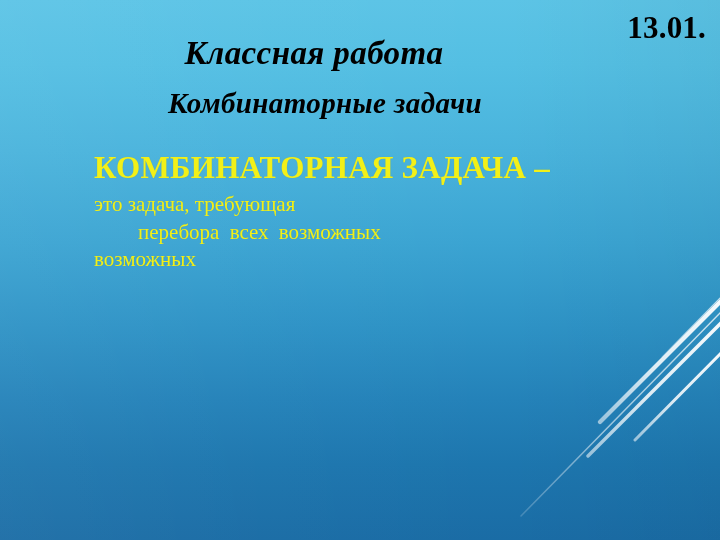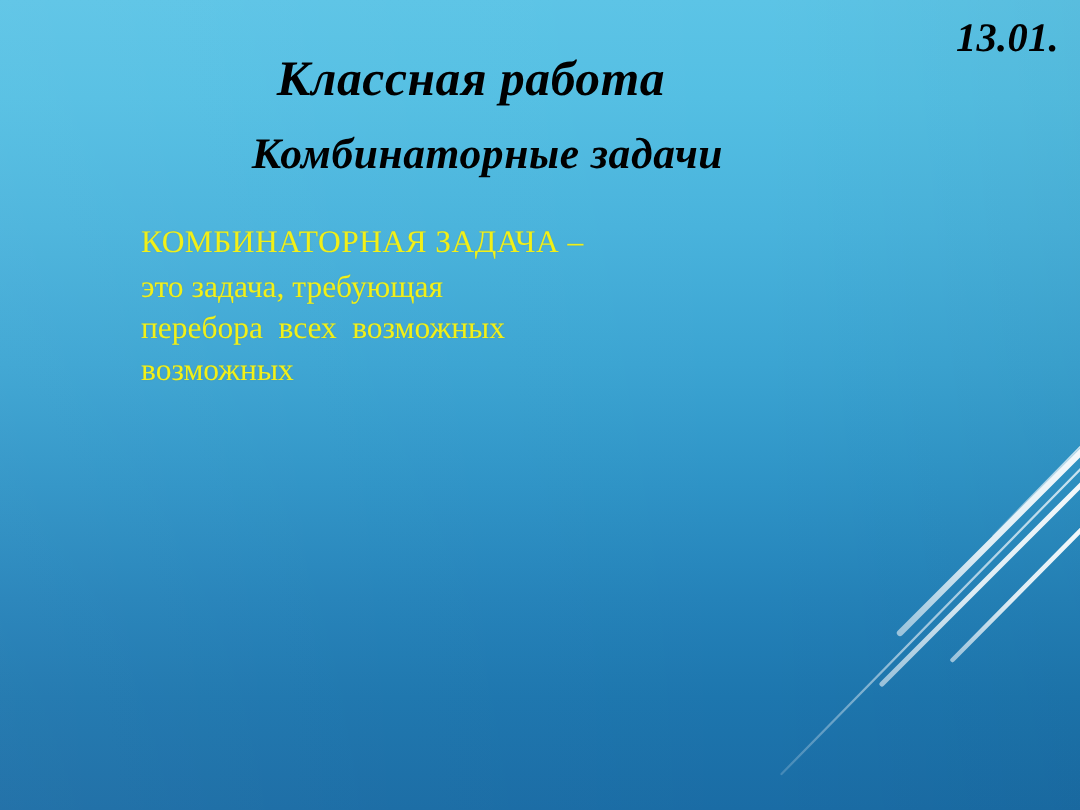--- a/index.html
+++ b/index.html
@@ -50,22 +50,21 @@
     height: 540px;
     pointer-events: none;
   }
 
   
   .date {
     position: absolute;
     top: 12px;
     right: 14px;
     font-weight: bold;
-    font-style: italic;
-    font-size: 27px;
+    font-size: 31px;
     line-height: 1;
     color: #000000;
     letter-spacing: 0.2px;
     white-space: nowrap;
   }
 
   
   .titles {
     position: absolute;
     top: 34px;
@@ -99,26 +98,26 @@
     width: 600px;
   }
   .body-line {
     color: #f2f018;
     font-size: 21px;
     line-height: 1.32;
     white-space: nowrap;
     text-shadow: 0 0 1px rgba(120,120,0,0.22);
   }
   .body-line.caps {
-    font-weight: normal;
-    font-size: 21px;
+    font-weight: bold;
+    font-size: 31px;
     letter-spacing: 0.3px;
   }
   .body-line.l2 { margin-top: 2px; }
-  .body-line.l4 { word-spacing: 5px; }
+  .body-line.l4 { word-spacing: 5px; margin-left: 44px; }
   .body-line.l6 { word-spacing: 3px; }
 </style>
 </head>
 <body>
 
 <div class="slide">
 
   <svg class="streaks" viewBox="0 0 720 540" width="720" height="540" xmlns="http://www.w3.org/2000/svg">
     <defs>
       <linearGradient id="streakFadeA" x1="1" y1="0" x2="0" y2="1">

